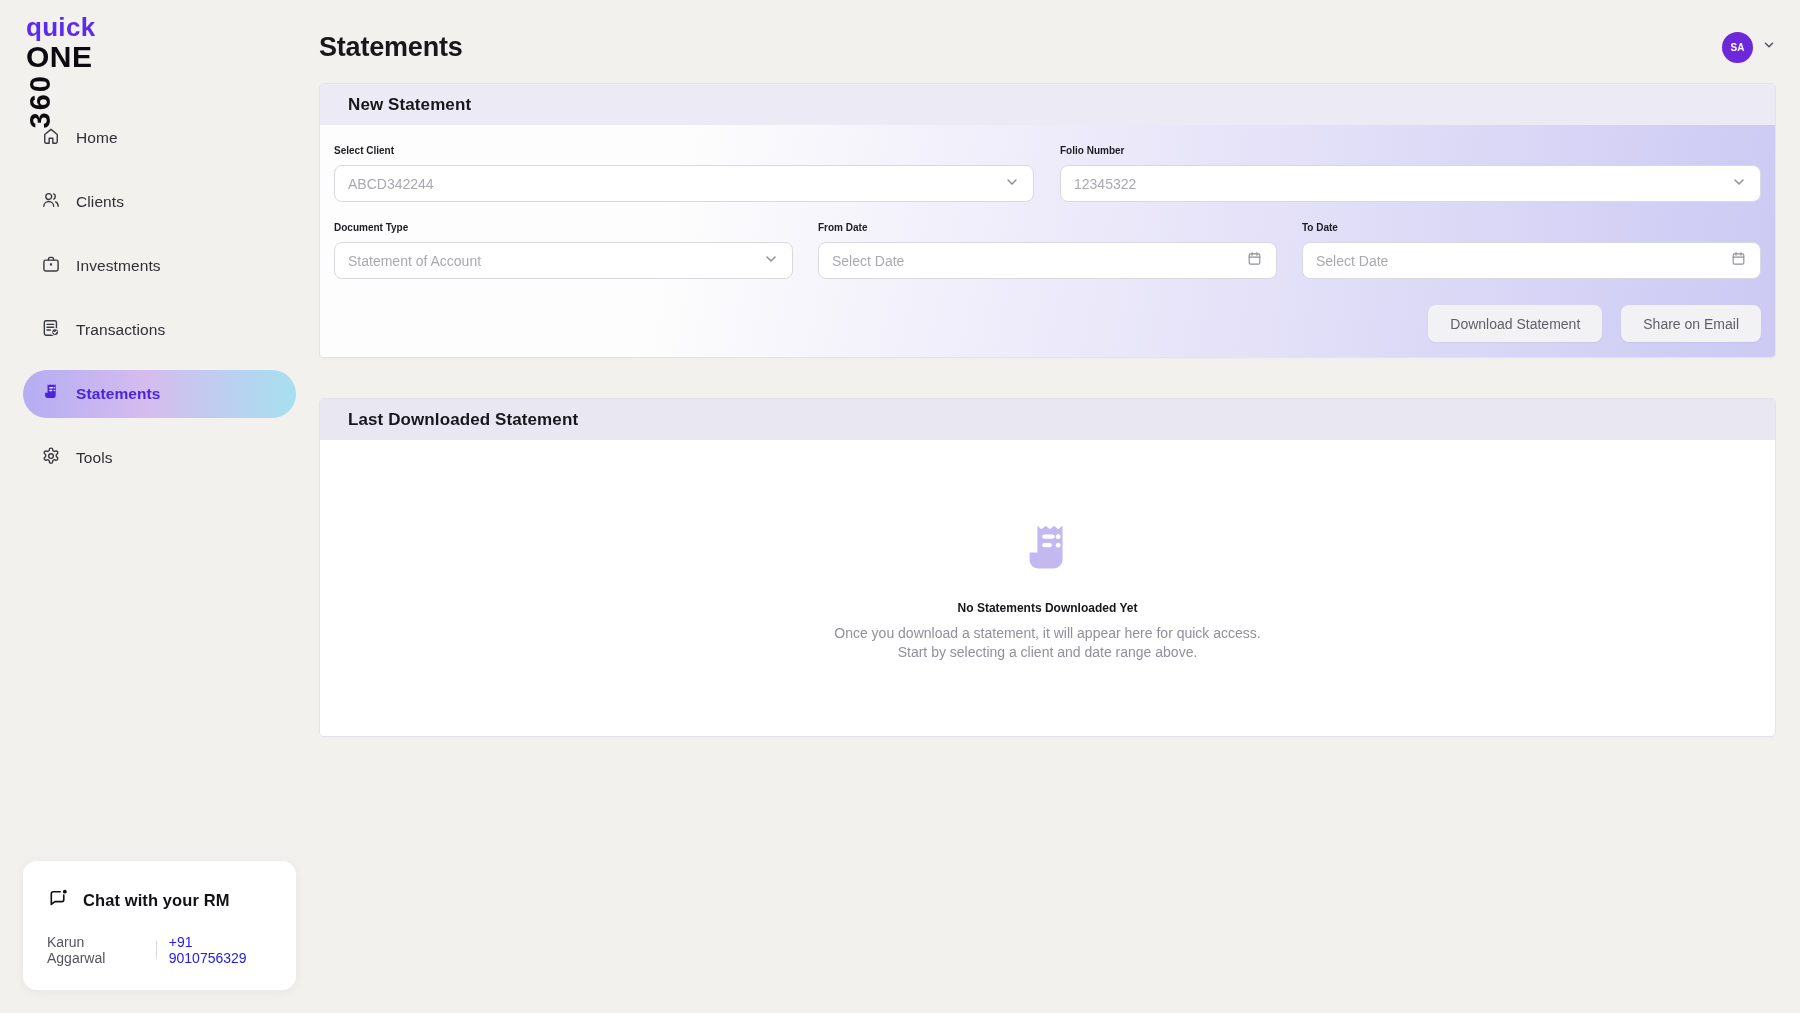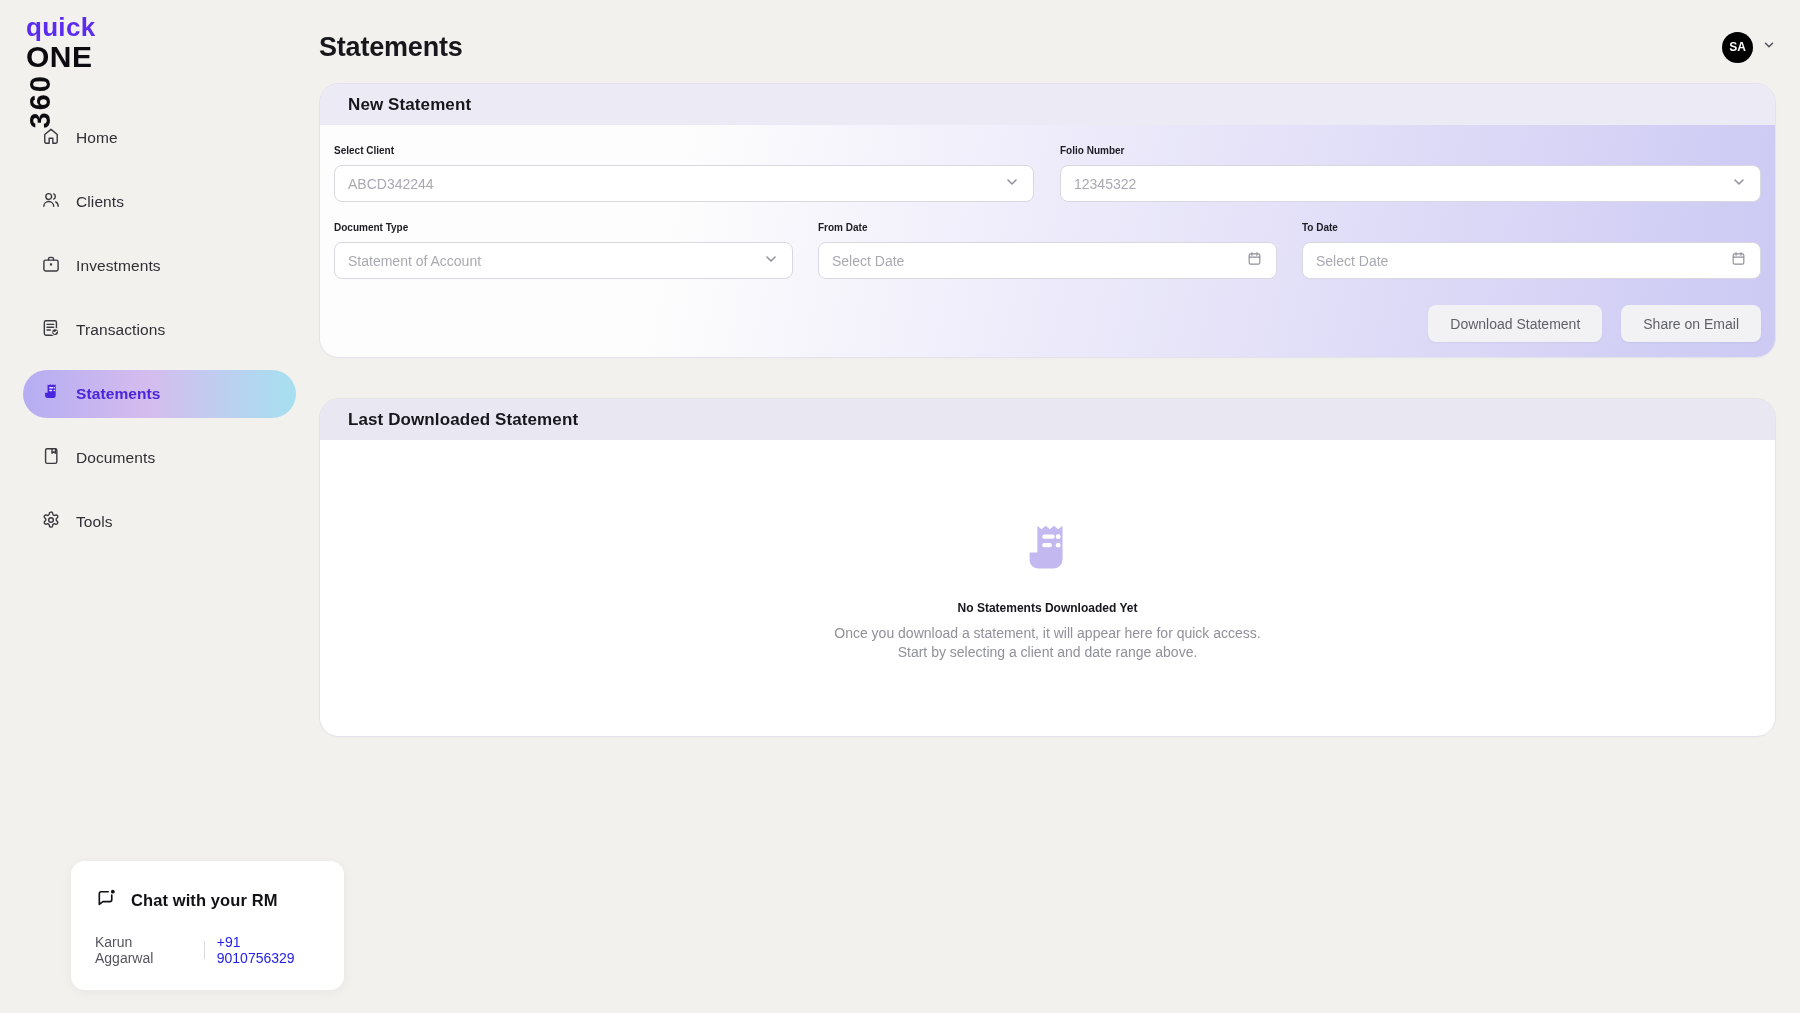--- a/index.html
+++ b/index.html
@@ -23,37 +23,37 @@
   .nav { position:absolute; left:23px; top:114px; width:273px; display:flex; flex-direction:column; gap:16px; }
   .nav-item { height:48px; display:flex; align-items:center; gap:15px; padding-left:18px;
               border-radius:24px; cursor:pointer; }
   .nav-item .nav-label { font-size:15.5px; color:#2f2f36; letter-spacing:.1px; }
   .nav-item svg { flex:0 0 auto; }
   .nav-item.active { background:linear-gradient(90deg,#b5adf2 0%,#d5bcee 46%,#a6e0f0 100%); }
   .nav-item.active .nav-label { color:#4b24dd; font-weight:700; }
 
   
   .rm-card { position:absolute; left:23px; bottom:23px; width:273px; background:#ffffff;
-             border-radius:14px; padding:26px 24px 24px 24px; box-shadow:0 2px 12px rgba(20,20,40,.05);margin-left:48px; }
+             border-radius:14px; padding:26px 24px 24px 24px; box-shadow:0 2px 12px rgba(20,20,40,.05); }
   .rm-title-row { display:flex; align-items:center; gap:13px; }
   .rm-title { font-size:16.5px; font-weight:700; color:#121216; letter-spacing:.1px; }
   .rm-contact { display:flex; align-items:center; gap:12px; margin-top:20px; }
   .rm-name { font-size:14px; color:#55555e; }
   .rm-sep { width:1px; height:18px; background:#d8d8de; }
   .rm-phone { font-size:14px; color:#2420e8; font-weight:500; cursor:pointer; text-decoration:none; }
 
   
   .main { position:absolute; left:296px; top:0; right:0; bottom:0; padding:26px 24px 0 23px; }
   .main-header { display:flex; align-items:center; justify-content:space-between; height:42px; }
   .page-title { font-size:27px; font-weight:700; color:#17171c; letter-spacing:-.2px; }
   .user-menu { display:flex; align-items:center; gap:9px; cursor:pointer; }
-  .avatar { width:31px; height:31px; border-radius:50%; background:#000000; color:#fff;
-            display:flex; align-items:center; justify-content:center; font-size:12px; font-weight:700; }
-
-  .card { border-radius:20px; border:1px solid #e4e2ea; overflow:hidden; box-shadow:0 1px 2px rgba(20,20,40,.02); }
+  .avatar { width:31px; height:31px; border-radius:50%; background:#6d28d9; color:#fff;
+            display:flex; align-items:center; justify-content:center; font-size:10px; font-weight:700; }
+
+  .card { border-radius:5px; border:1px solid #e4e2ea; overflow:hidden; box-shadow:0 1px 2px rgba(20,20,40,.02); }
   .card-header { height:41px; display:flex; align-items:center; padding:0 28px;
                  font-size:17px; font-weight:700; color:#17171c; letter-spacing:.1px; }
 
   .card-new { margin-top:15px; }
   .card-new .card-header { background:#eceaf4; }
   .card-new-body { height:232px; padding:14px 14px 0 14px;
                    background:linear-gradient(102deg,#fdfdfd 24%,#e6e3f9 62%,#cdcaf4 98%); }
 
   .form-row1 { display:flex; gap:26px; margin-top:6px; }
   .form-row2 { display:flex; gap:25px; margin-top:20px; }
@@ -140,29 +140,20 @@
           <path d="M21 7 L25.3 10.6 L29.6 7 L33.9 10.6 L38.2 7 L42.5 10.6 L47 7 V42 A9 9 0 0 1 38 51 L21.5 51 A8.5 8.5 0 0 1 13 42.5 V34.5 H21 Z" fill="#4b24dd"></path>
           <rect x="26" y="16" width="13" height="4.4" rx="2.2" fill="#e9e4fb"></rect>
           <circle cx="42.5" cy="18.2" r="2.5" fill="#e9e4fb"></circle>
           <rect x="26" y="24.8" width="10" height="4.4" rx="2.2" fill="#e9e4fb"></rect>
           <circle cx="42.5" cy="27" r="2.5" fill="#e9e4fb"></circle>
         </svg>
       </span>
       <span class="nav-label">Statements</span>
     </div>
 
-    <div class="nav-item">
-      <span>
-        <svg width="20" height="20" viewBox="0 0 24 24" fill="none" stroke="#3a3a41" stroke-width="1.7" stroke-linecap="round" stroke-linejoin="round">
-          <rect x="5.5" y="3.2" width="13.5" height="17.6" rx="2"></rect>
-          <path d="M13.2 3.6v5l2.1-1.6 2.1 1.6v-5"></path>
-        </svg>
-      </span>
-      <span class="nav-label">Documents</span>
-    </div>
 
     <div class="nav-item">
       <span>
         <svg width="20" height="20" viewBox="0 0 24 24" fill="none" stroke="#3a3a41" stroke-width="1.7" stroke-linecap="round" stroke-linejoin="round">
           <path d="M12.22 2.5h-.44a1.8 1.8 0 0 0-1.8 1.8v.16a1.8 1.8 0 0 1-.9 1.56l-.39.22a1.8 1.8 0 0 1-1.8 0l-.13-.07a1.8 1.8 0 0 0-2.46.66l-.2.34a1.8 1.8 0 0 0 .66 2.46l.13.09a1.8 1.8 0 0 1 .9 1.55v.46a1.8 1.8 0 0 1-.9 1.57l-.13.08a1.8 1.8 0 0 0-.66 2.46l.2.34a1.8 1.8 0 0 0 2.46.66l.13-.07a1.8 1.8 0 0 1 1.8 0l.39.22a1.8 1.8 0 0 1 .9 1.56v.16a1.8 1.8 0 0 0 1.8 1.8h.44a1.8 1.8 0 0 0 1.8-1.8v-.16a1.8 1.8 0 0 1 .9-1.56l.39-.22a1.8 1.8 0 0 1 1.8 0l.13.07a1.8 1.8 0 0 0 2.46-.66l.2-.35a1.8 1.8 0 0 0-.66-2.46l-.13-.07a1.8 1.8 0 0 1-.9-1.57v-.45a1.8 1.8 0 0 1 .9-1.57l.13-.08a1.8 1.8 0 0 0 .66-2.46l-.2-.34a1.8 1.8 0 0 0-2.46-.66l-.13.07a1.8 1.8 0 0 1-1.8 0l-.39-.22a1.8 1.8 0 0 1-.9-1.56v-.16a1.8 1.8 0 0 0-1.8-1.8z"></path>
           <circle cx="12" cy="12" r="2.8"></circle>
         </svg>
       </span>
       <span class="nav-label">Tools</span>
     </div>

